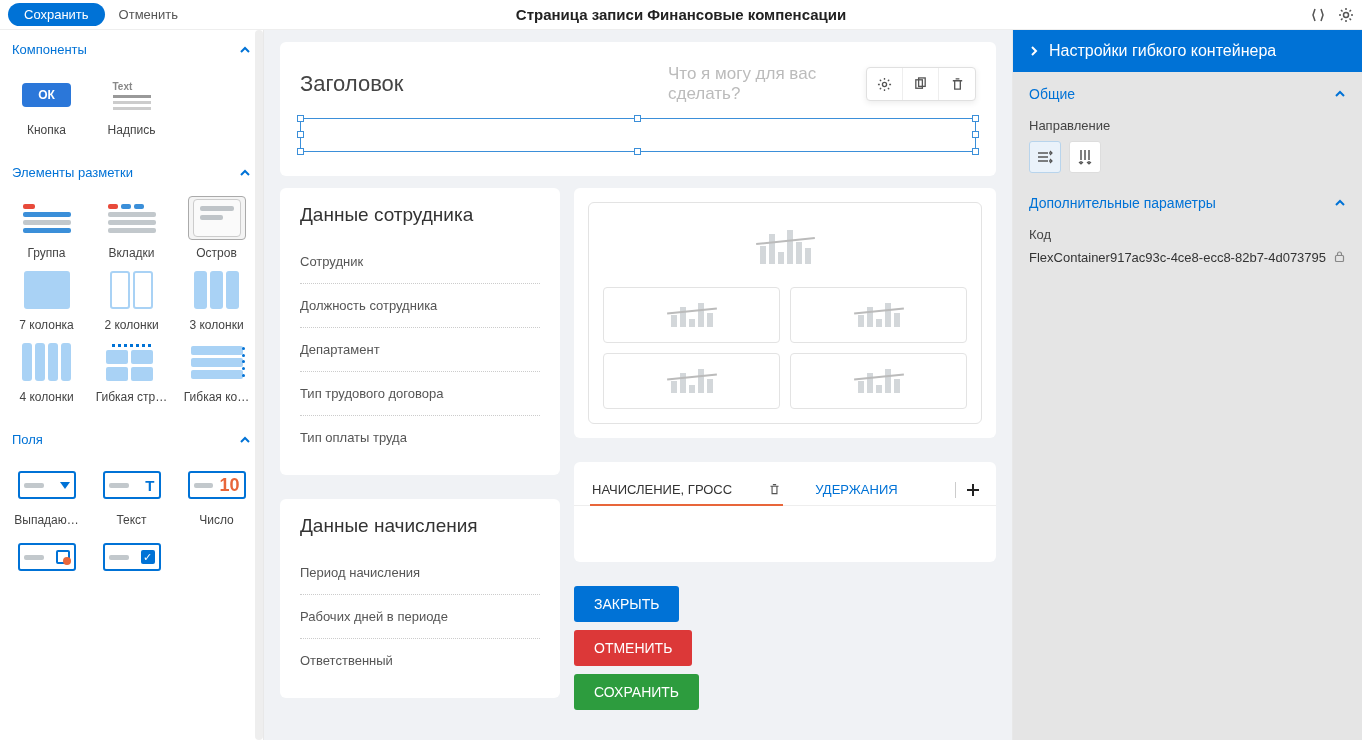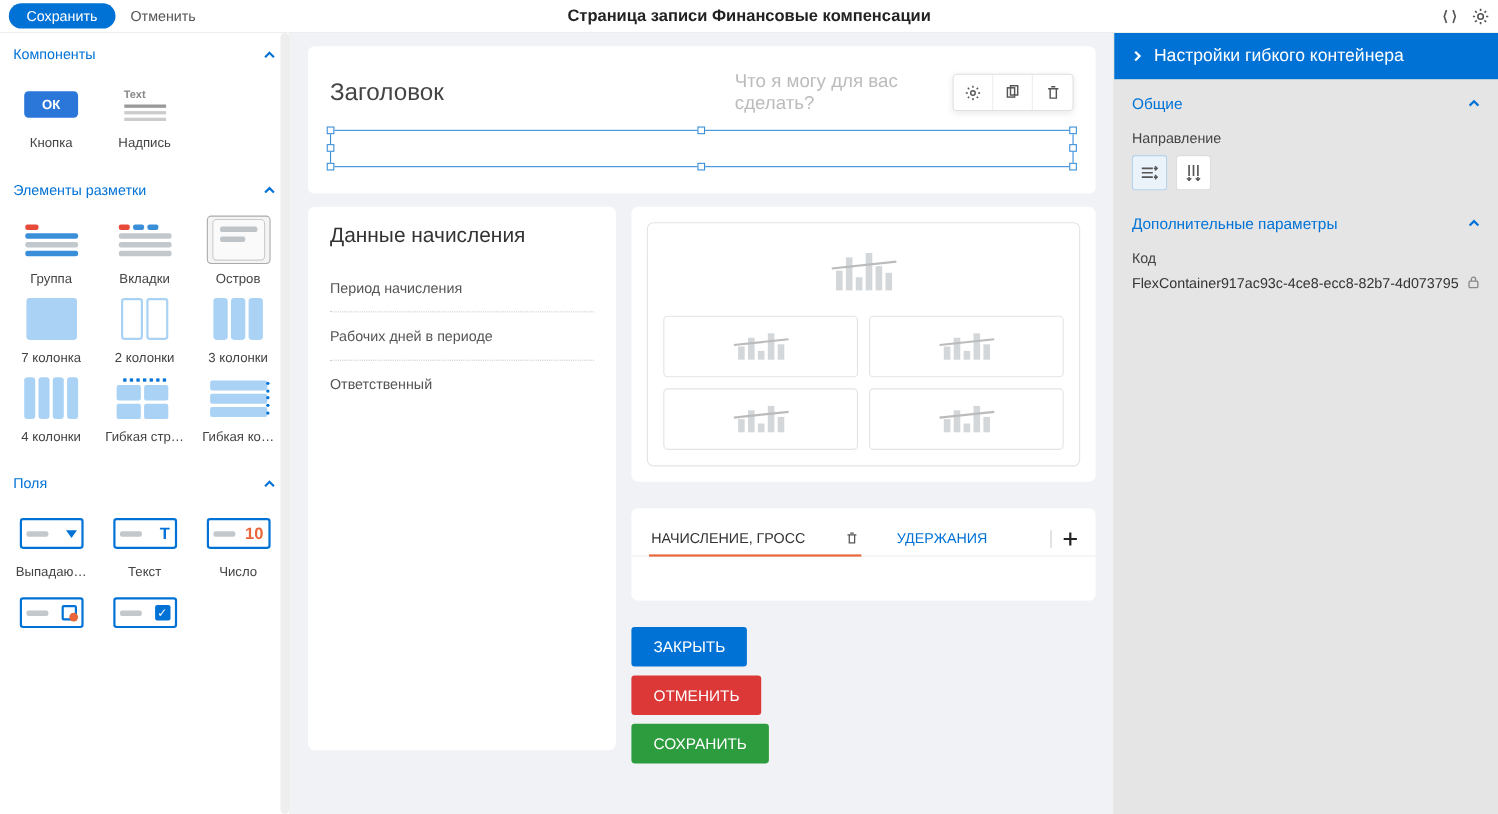--- a/index.html
+++ b/index.html
@@ -70,21 +70,21 @@
 .flex-str-icon .row span { width: 22px; height: 14px; background: #a9d2f5; border-radius: 2px; }
 .flex-str-icon .dots { display: flex; gap: 3px; justify-content: center; }
 .flex-str-icon .dots i { width: 3px; height: 3px; background: #0072d6; }
 
 
 .field-box { width: 58px; height: 28px; border: 2px solid #0072d6; border-radius: 3px; display: flex; align-items: center; padding: 0 4px; gap: 3px; background: #fff; }
 .field-box .gr { background: #c2c8cc; height: 5px; width: 20px; border-radius: 2px; }
 .field-box .fill { flex: 1; }
 .field-box .tri { width: 0; height: 0; border-left: 5px solid transparent; border-right: 5px solid transparent; border-top: 7px solid #0072d6; }
 .field-box .tlet { color: #0072d6; font-weight: bold; font-size: 15px; }
-.field-box .num { color: #e8663a; font-weight: bold; font-size: 15px; }
+.field-box .num { color: #e8663a; font-weight: bold; font-size: 18px; }
 .field-box .cal { width: 14px; height: 14px; border: 2px solid #0072d6; border-radius: 2px; position: relative; }
 .field-box .cal::after { content: ''; position: absolute; right: -3px; bottom: -3px; width: 8px; height: 8px; background: #e8663a; border-radius: 50%; }
 .field-box .chk { width: 14px; height: 14px; background: #0072d6; border-radius: 2px; display: flex; align-items: center; justify-content: center; color: #fff; font-size: 11px; }
 
 
 .card { background: #fff; border-radius: 6px; padding: 16px 20px; margin-bottom: 12px; }
 .header-card { display: flex; flex-direction: column; position: relative; padding: 16px 20px 24px; }
 .header-row { display: flex; align-items: center; justify-content: space-between; }
 .header-title { font-size: 22px; color: #444; font-weight: 400; }
 .ask-input { padding: 6px 10px; color: #bbb; font-size: 17px; width: 200px; }
@@ -420,20 +420,28 @@
         <span class="handle ml"></span>
           <span class="handle mr"></span>
         <span class="handle bl"></span>
           <span class="handle bm"></span>
           <span class="handle br"></span>
       </div>
     </div>
 
     <div class="canvas-row">
       <div style="flex:0 0 280px;display:flex;flex-direction:column;gap:12px">
+        <div class="card">
+          <div class="card-title">Данные сотрудника</div>
+          <div class="field-label">Сотрудник</div>
+          <div class="field-label">Должность сотрудника</div>
+          <div class="field-label">Департамент</div>
+          <div class="field-label">Тип трудового договора</div>
+          <div class="field-label">Тип оплаты труда</div>
+        </div>
         <div class="card">
           <div class="card-title">Данные начисления</div>
           <div class="field-label">Период начисления</div>
           <div class="field-label">Рабочих дней в периоде</div>
           <div class="field-label">Ответственный</div>
         </div>
       </div>
 
       <div style="flex:1;display:flex;flex-direction:column;gap:12px">
         <div class="card" style="padding:10px">

